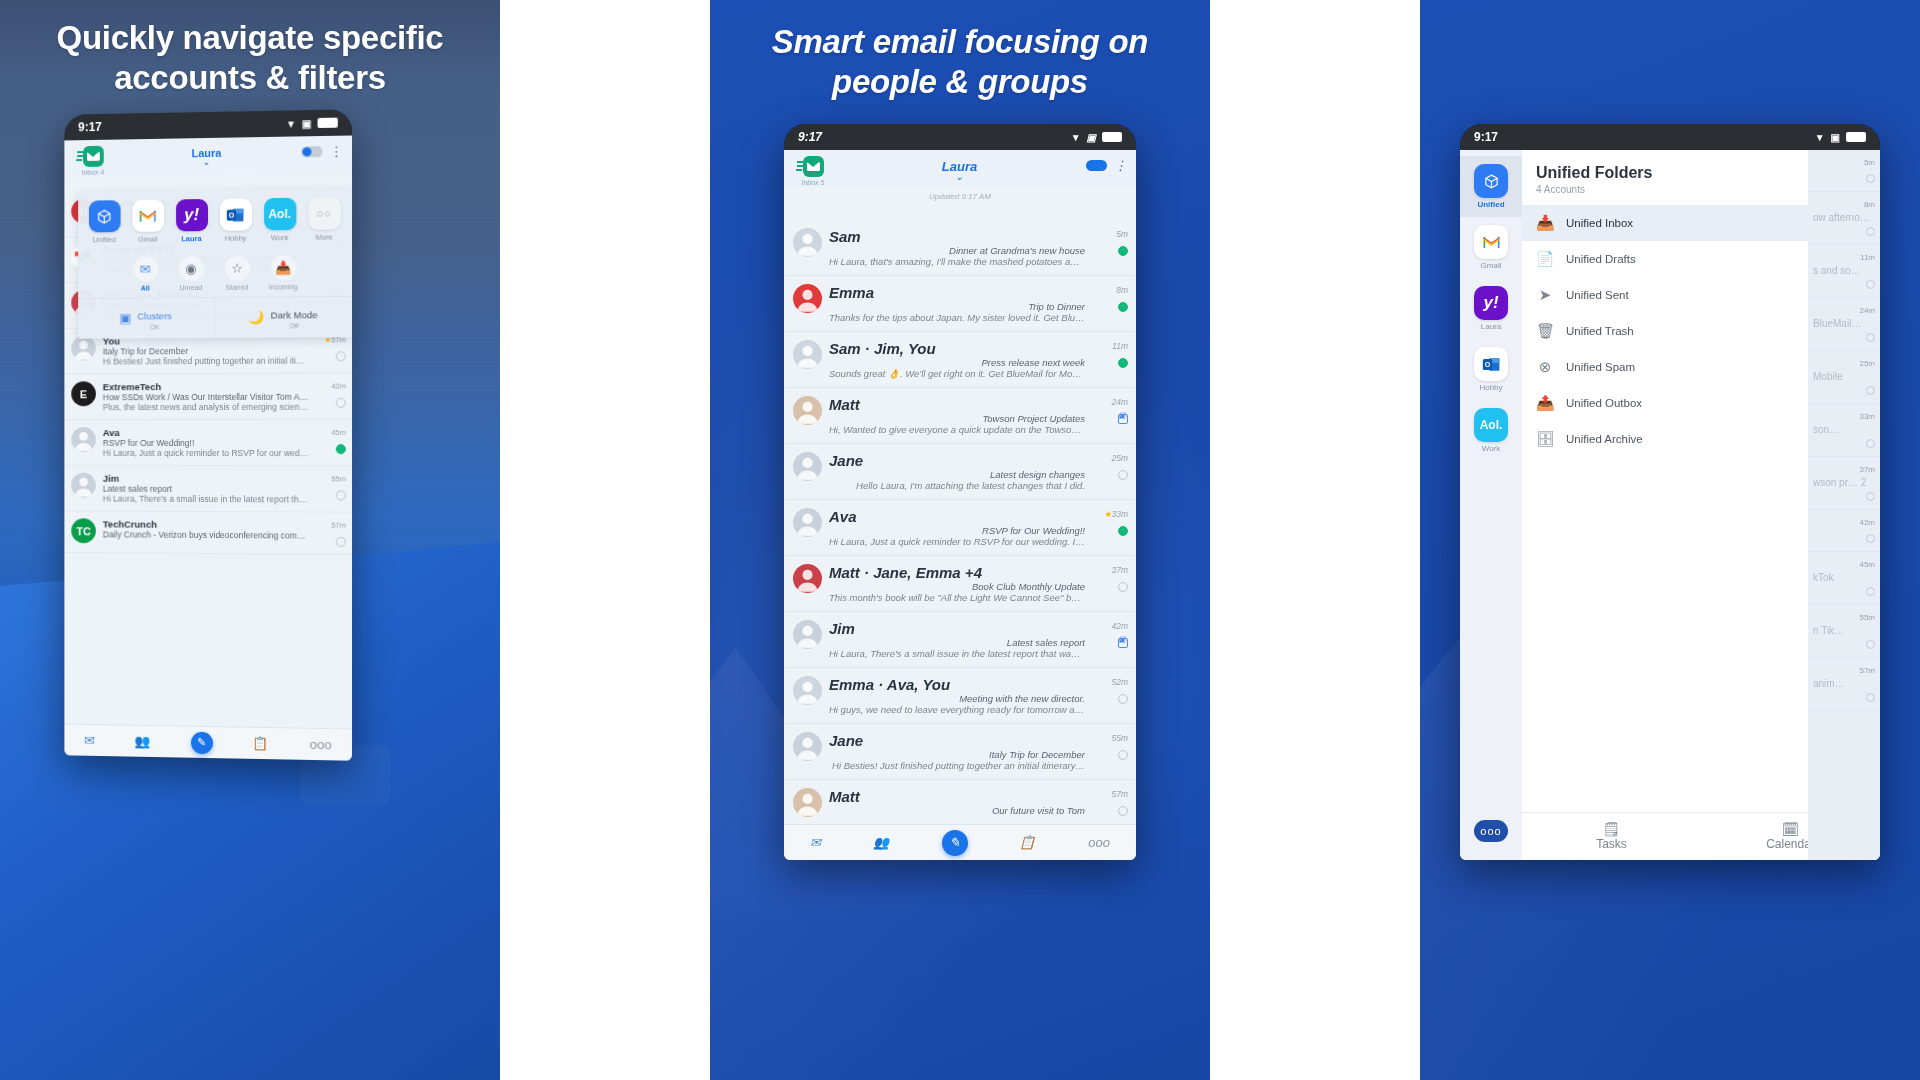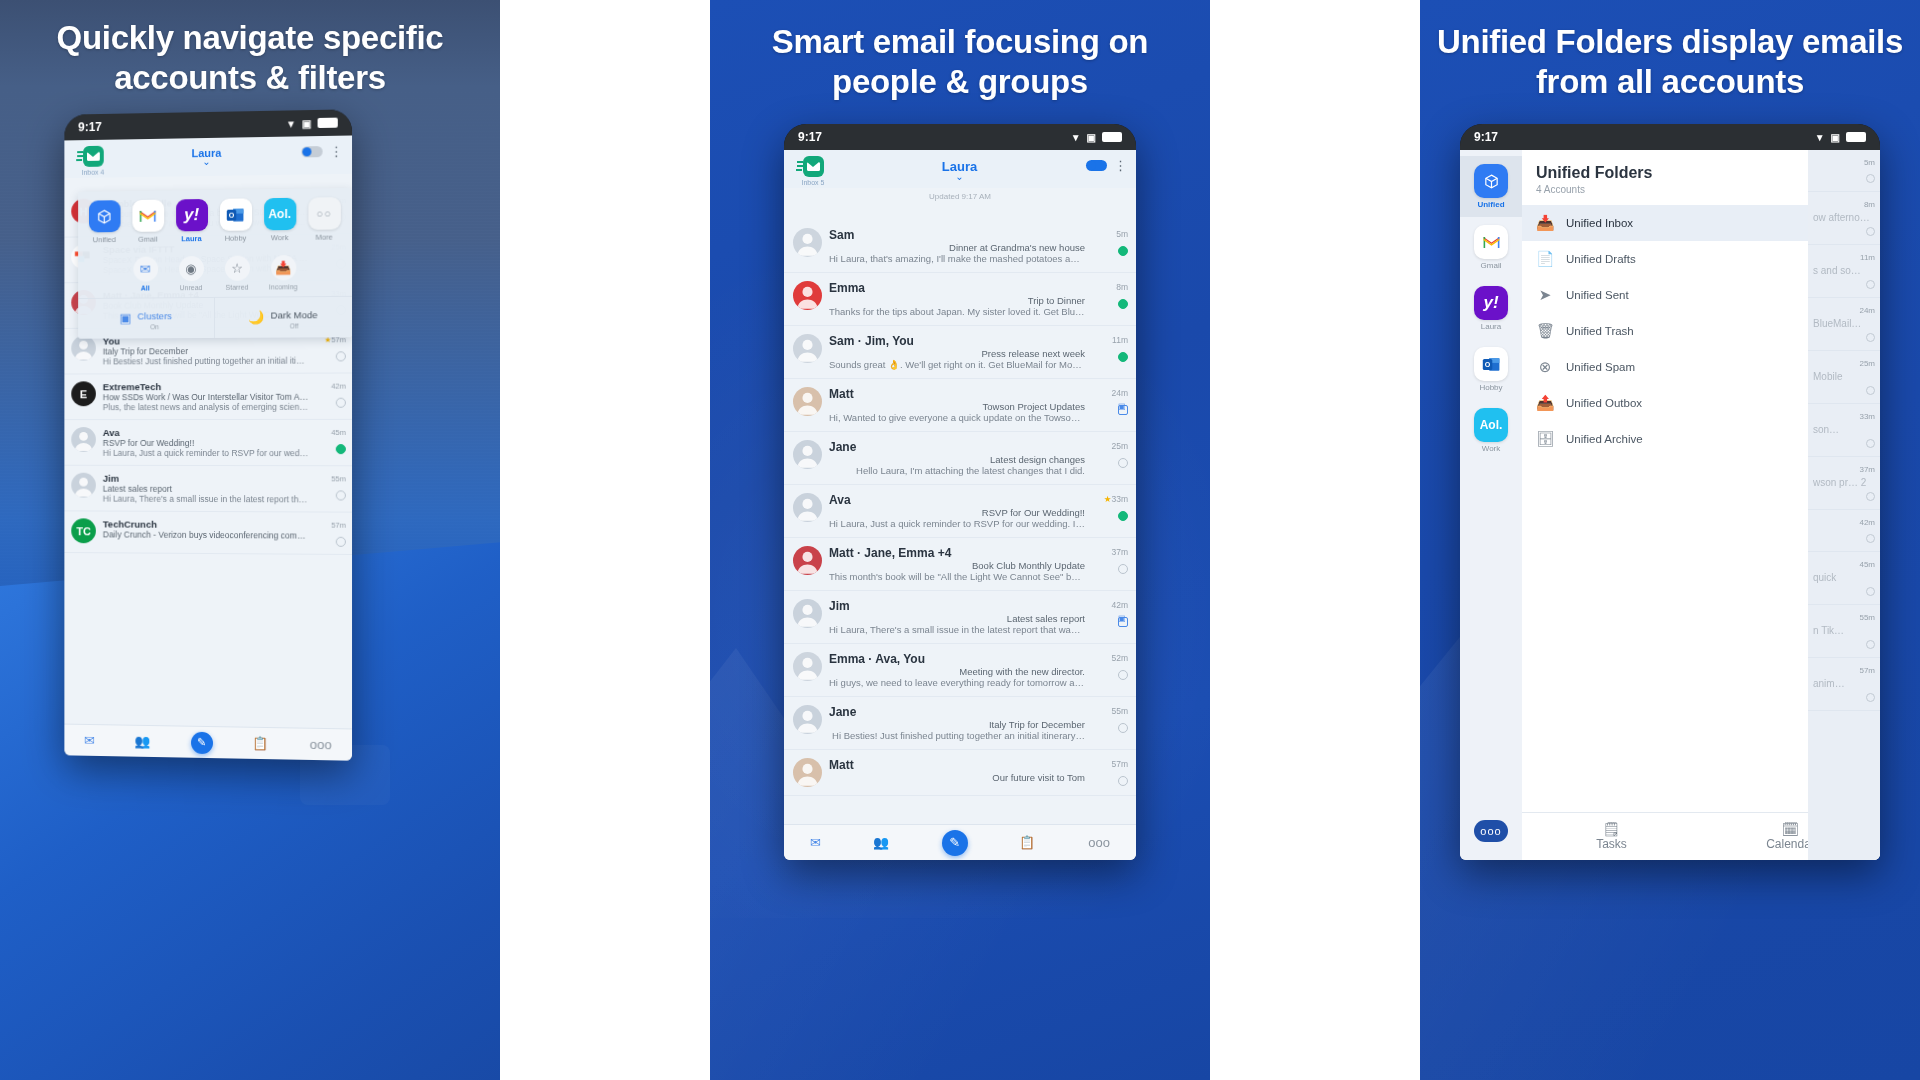--- a/index.html
+++ b/index.html
@@ -5,21 +5,21 @@
   * { box-sizing: border-box; margin:0; padding:0; }
   html,body { width:1920px; height:1080px; overflow:hidden; background:#ffffff;
               font-family:"Liberation Sans", sans-serif; }
 
   .stage { position:relative; width:1920px; height:1080px; display:flex; }
 
   
   .panel { position:relative; overflow:hidden; height:1080px; }
   .panel.p1 { width:500px; }
   .gap { width:210px; height:1080px; background:#fff; }
-  .panel.p2 { width:500px; }
+  .panel.p2 { width:500px;font-style:italic; }
   .panel.p3 { width:500px; }
   .gap2 { width:210px; height:1080px; background:#fff; }
 
   
   .bg1 { position:absolute; inset:0;
          background:
            linear-gradient(180deg, rgba(60,80,115,1) 0%, rgba(70,95,135,1) 8%, rgba(40,70,120,.85) 22%, rgba(25,90,185,.9) 48%, rgba(20,85,190,1) 70%, rgba(30,100,205,1) 100%),
            repeating-linear-gradient(0deg, rgba(255,255,255,.05) 0px, rgba(255,255,255,.05) 1px, rgba(0,0,0,.05) 1px, rgba(0,0,0,.05) 3px);
   }
   .bg1::after { content:""; position:absolute; left:-10%; top:52%; width:130%; height:55%;
@@ -145,21 +145,21 @@
   .fab { width:22px; height:22px; border-radius:50%; background:#1a73e8; color:#fff;
          display:flex; align-items:center; justify-content:center; font-size:11px;
          box-shadow:0 2px 5px rgba(26,115,232,.45); }
 
   
   .phone2 { left:74px; top:124px; width:352px; height:736px; }
   .phone2 .screen { height:710px; }
   .p2 .updated { text-align:center; font-size:8px; color:#a7b0ba; padding:4px 0 2px; }
   .phone2 .mrow { padding:8px 8px 8px 9px; }
   .phone2 .av { width:29px; height:29px; flex:0 0 29px; font-size:12px; }
-  .phone2 .mfrom { font-size:12px; }
+  .phone2 .mfrom { font-size:15px; }
   .phone2 .msubj, .phone2 .mprev { font-size:9.5px;text-align:right; }
   .phone2 .mtime { font-size:8.5px; }
   .phone2 .mright { flex:0 0 36px; }
 
   
   .phone3 { left:40px; top:124px; width:420px; height:736px; }
   .phone3 .screen { height:710px; display:flex; }
   .rail { width:62px; background:#eef2f8; display:flex; flex-direction:column;
           align-items:center; padding-top:6px; position:relative; }
   .rail .racct { width:52px; display:flex; flex-direction:column; align-items:center;
@@ -689,21 +689,20 @@
           <span class="navitem">ooo</span>
         </div>
       </div>
     </div>
   </div>
 
   <div class="gap2"></div>
 
   <div class="panel p3">
     <div class="bg3"></div>
-    <div class="headline h3">Unified Folders display emails from all accounts</div>
 
     <div class="phone phone3">
       <div class="statusbar">
         <span>9:17</span>
         <span class="sb-right">
           <span class="sb-icn">▼</span>
           <span class="sb-icn">▣</span>
           <span class="batt"></span>
         </span>
       </div>
@@ -839,21 +838,21 @@
     <div class="bh-x">wson pr… 2</div>
     <div class="bh-d"></div>
   </div>
   <div class="bh-row">
     <div class="bh-t">42m</div>
     <div class="bh-x"></div>
     <div class="bh-d"></div>
   </div>
   <div class="bh-row">
     <div class="bh-t">45m</div>
-    <div class="bh-x">quick</div>
+    <div class="bh-x">kTok</div>
     <div class="bh-d"></div>
   </div>
   <div class="bh-row">
     <div class="bh-t">55m</div>
     <div class="bh-x">n Tik…</div>
     <div class="bh-d"></div>
   </div>
   <div class="bh-row">
     <div class="bh-t">57m</div>
     <div class="bh-x">anim…</div>

